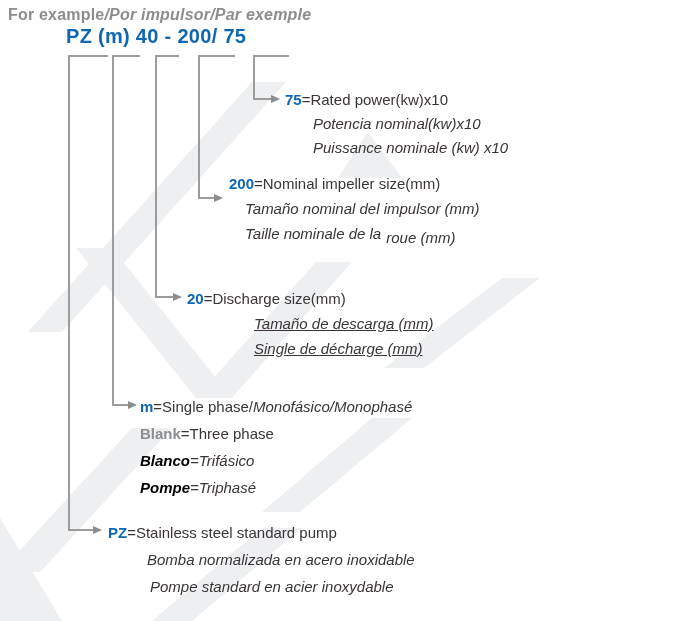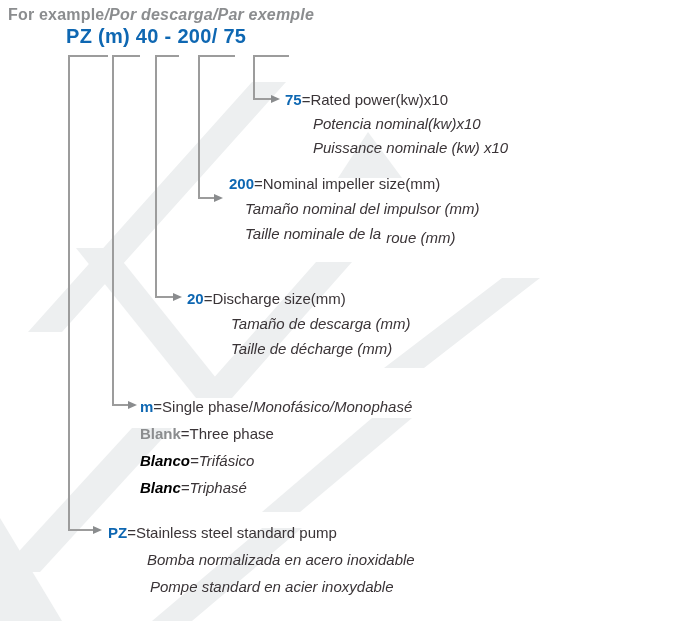--- a/index.html
+++ b/index.html
@@ -32,21 +32,21 @@
   .code{color:#0e67b2;font-weight:bold;}
   .it{font-style:italic;}
   .gb{color:#8b8d8f;font-weight:bold;}
   .gbi{color:#000000;font-weight:bold;font-style:italic;}
   .b-power{left:285px;top:88px;line-height:24px;}
   .b-power .ind{margin-left:28px;}
   .b-impeller{left:229px;top:171px;line-height:25px;}
   .b-impeller .ind{margin-left:16px;}
   .b-impeller .drop{position:relative;top:4px;margin-left:5px;}
   .b-discharge{left:187px;top:286px;line-height:25px;}
-  .b-discharge .ind{margin-left:44px;}
+  .b-discharge .ind{margin-left:67px;text-decoration:underline;}
   .b-phase{left:140px;top:393px;line-height:27px;}
   .b-series{left:108px;top:519px;line-height:27px;}
   .b-series .ind-es{margin-left:39px;}
   .b-series .ind-fr{margin-left:42px;}
 </style>
 </head>
 <body>
 
 <div class="canvas">
 
@@ -57,21 +57,21 @@
       <polygon points="76,248 112,248 232,398 196,398"></polygon>
       <polygon points="196,398 232,398 352,262 316,262"></polygon>
       <polygon points="372,418 412,418 300,512 262,512"></polygon>
       <polygon points="132,428 172,428 40,572 0,572"></polygon>
       <polygon points="0,518 62,621 0,621"></polygon>
       <polygon points="262,528 302,528 192,621 152,621"></polygon>
       <polygon points="540,278 502,278 384,368 424,368"></polygon>
     </g>
   </svg>
 
-  <div class="heading"><span>For example</span><span class="it">/Por descarga/Par exemple</span></div>
+  <div class="heading"><span>For example</span><span class="it">/Por impulsor/Par exemple</span></div>
 
   <div class="model">PZ (m) 40 - 200/ 75</div>
 
   <div class="hline" style="left:68px;top:55px;width:40px"></div>
   <div class="hline" style="left:112px;top:55px;width:28px"></div>
   <div class="hline" style="left:155px;top:55px;width:24px"></div>
   <div class="hline" style="left:198px;top:55px;width:37px"></div>
   <div class="hline" style="left:253px;top:55px;width:36px"></div>
 
   <div class="vline" style="left:253px;top:55px;height:45px"></div>
@@ -102,28 +102,28 @@
 
   <div class="block b-impeller">
     <span class="ln"><span class="code">200</span><span>=Nominal impeller size(mm)</span></span>
     <span class="ln ind it">Tamaño nominal del impulsor (mm)</span>
     <span class="ln ind it"><span>Taille nominale de la</span><span class="drop">roue (mm)</span></span>
   </div>
 
   <div class="block b-discharge">
     <span class="ln"><span class="code">20</span><span>=Discharge size(mm)</span></span>
     <span class="ln ind it">Tamaño de descarga (mm)</span>
-    <span class="ln ind it">Taille de décharge (mm)</span>
+    <span class="ln ind it">Single de décharge (mm)</span>
   </div>
 
   <div class="block b-phase">
     <span class="ln"><span class="code">m</span><span>=Single phase/</span><span class="it">Monofásico/Monophasé</span></span>
     <span class="ln"><span class="gb">Blank</span><span>=Three phase</span></span>
     <span class="ln"><span class="gbi">Blanco</span><span class="it">=Trifásico</span></span>
-    <span class="ln"><span class="gbi">Blanc</span><span class="it">=Triphasé</span></span>
+    <span class="ln"><span class="gbi">Pompe</span><span class="it">=Triphasé</span></span>
   </div>
 
   <div class="block b-series">
     <span class="ln"><span class="code">PZ</span><span>=Stainless steel standard pump</span></span>
     <span class="ln ind-es it">Bomba normalizada en acero inoxidable</span>
     <span class="ln ind-fr it">Pompe standard en acier inoxydable</span>
   </div>
 
 </div>
 

